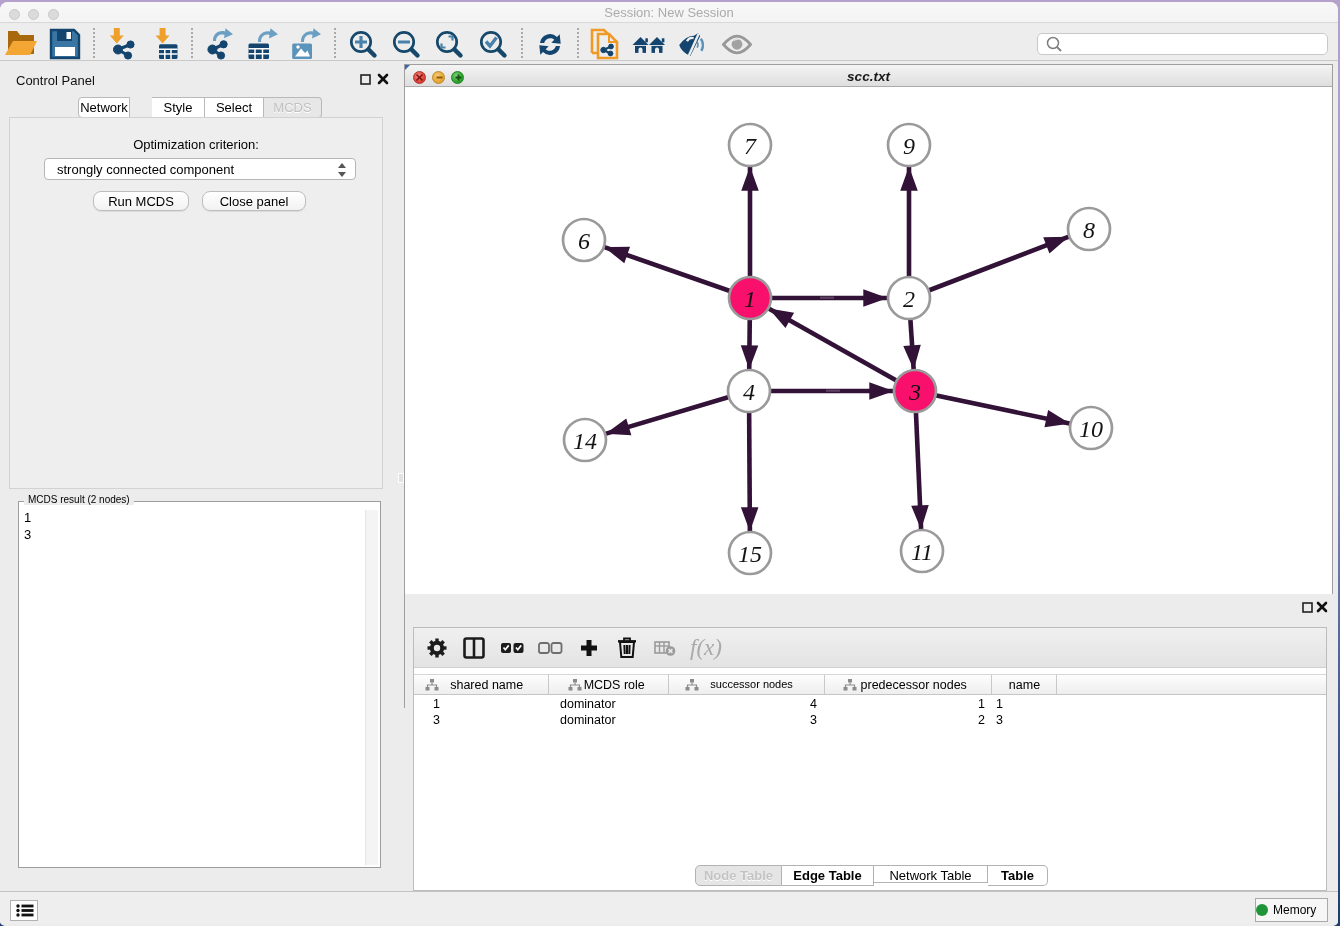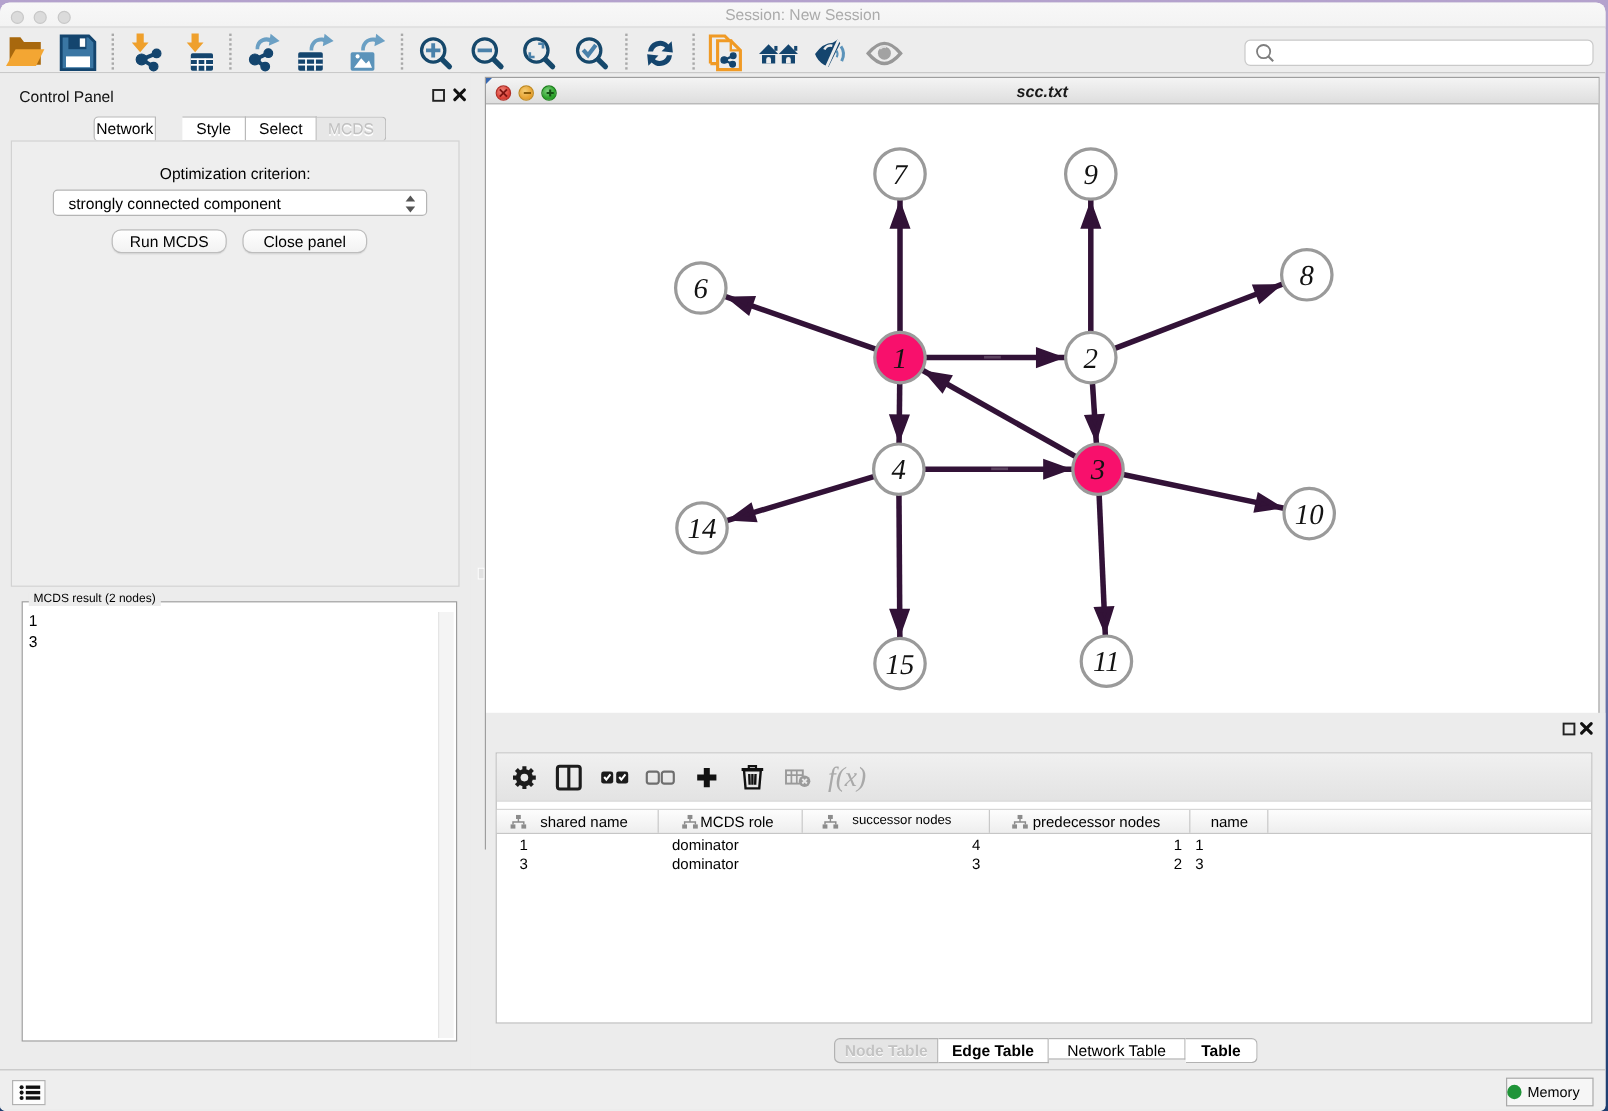--- a/index.html
+++ b/index.html
@@ -335,21 +335,21 @@
   <div id="tpanel">
     <div class="abs paneltitle" style="left:12px; top:7px;margin-top:39px;">Table Panel</div>
     <svg width="933" height="297" style="position:absolute;left:0;top:0;">
       <rect x="898" y="9" width="9" height="9" fill="none" stroke="#222" stroke-width="1.6"></rect>
       <g stroke="#111" stroke-width="2.6" stroke-linecap="round">
         <line x1="913" y1="9" x2="921" y2="17"></line>
           <line x1="921" y1="9" x2="913" y2="17"></line>
       </g>
     </svg>
 
-    <div class="abs" style="left:8px; top:33px; width:914px; height:226px; background:#fff; border:1px solid #bcbcbc;">
+    <div class="abs" style="left:8px; top:33px; width:914px; height:264px; background:#fff; border:1px solid #bcbcbc;">
       <div class="abs" style="left:0; top:0; width:100%; height:40px; background:linear-gradient(#f0f0f0,#e3e3e3); border-bottom:1px solid #cfcfcf;"></div>
       <svg width="912" height="41" style="position:absolute;left:0;top:0;">
 
         <g transform="translate(23,20)" fill="#1c1c1c">
           <circle cx="0" cy="0" r="7.2"></circle>
           <g stroke="#1c1c1c" stroke-width="3.4">
             <line x1="0" y1="-9.5" x2="0" y2="9.5"></line>
               <line x1="-9.5" y1="0" x2="9.5" y2="0"></line>
             <line x1="-6.7" y1="-6.7" x2="6.7" y2="6.7"></line>
               <line x1="-6.7" y1="6.7" x2="6.7" y2="-6.7"></line>

